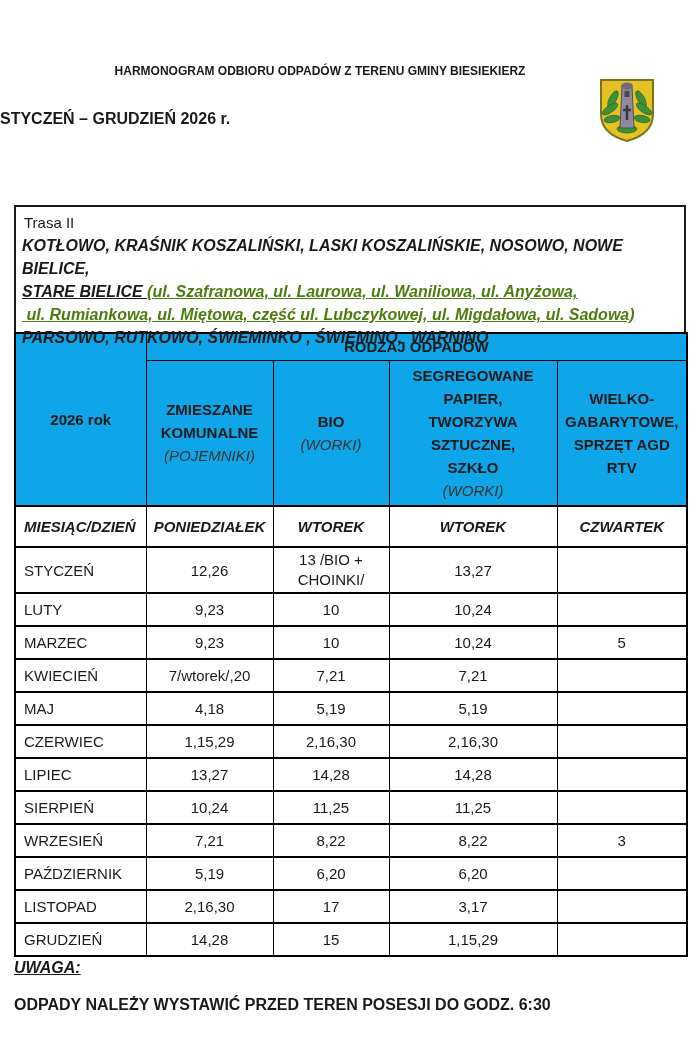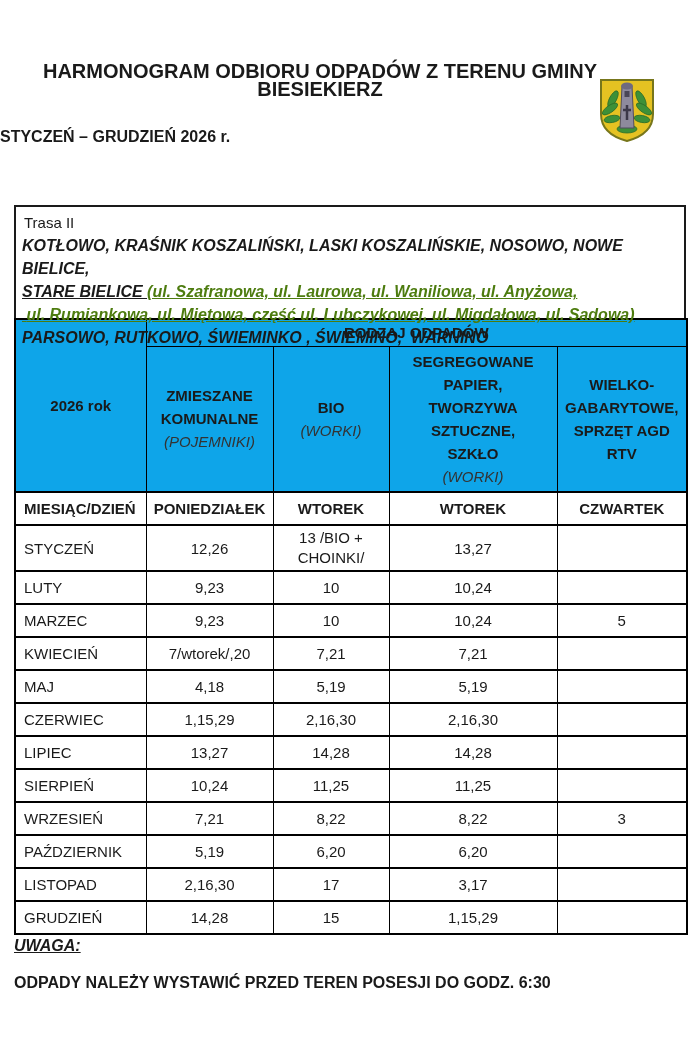--- a/index.html
+++ b/index.html
@@ -1,44 +1,44 @@
 <!DOCTYPE html>
 <html lang="pl"><head>
 <meta charset="utf-8">
 <style>
   * { margin:0; padding:0; box-sizing:border-box; }
   body { background:#ffffff; font-family:"Liberation Sans","DejaVu Sans",sans-serif; color:#1a1a1a; }
   .page { position:relative; width:700px; height:1046px; background:#ffffff; overflow:hidden; }
 
   
   .header { position:relative; height:143px; }
-  .title  { margin-top:62px; width:640px; text-align:center; font-size:20px; font-weight:bold; line-height:18px; }
+  .title  { margin-top:62px; width:640px; text-align:center; font-size:12px; font-weight:bold; line-height:18px; }
   .subtitle { margin-top:30px; width:700px; text-align:left; font-size:16px; font-weight:bold; line-height:17px; }
   .crest { position:absolute; top:16px; left:597px; width:60px; height:66px; }
 
   
-  .route-box { margin-left:14px; width:672px; height:113px; border:2px solid #1a1a1a; border-bottom:none;
+  .route-box { margin-left:14px; width:672px; height:127px; border:2px solid #1a1a1a; border-bottom:none;
                padding:4px 6px 0 6px; font-size:16px; }
   .route-line { white-space:pre-wrap; line-height:23px; }
   .route-label { font-size:15px; font-weight:normal; padding-left:2px; }
   .bold-italic { font-weight:bold; font-style:italic; }
   .black-underline { text-decoration:underline; }
   .green { color:#4d7c0f; font-weight:bold; font-style:italic; text-decoration:underline; }
 
   
   table.schedule { margin-left:14px; width:672px; border-collapse:collapse; border:2px solid #000; table-layout:fixed; }
   td { border:2px solid #000; border-left-width:1px; border-right-width:1px; font-size:15px;
        vertical-align:middle; text-align:center; padding:0 3px; }
   .hdr-gray { background:#0ea5e9; }
   .year-cell { font-weight:bold;margin-left:10px; }
   .rodzaj-cell { font-weight:bold; height:27px; border-bottom-width:1px; }
   .hdr-types td { border-top-width:1px; height:146px; }
   .type-line { font-weight:bold; line-height:23px; }
   .type-note { font-style:italic; font-weight:normal; color:#333333; line-height:23px; }
-  .hdr-days td { font-weight:bold; height:33px; }
+  .hdr-days td { font-weight:bold; height:41px;font-style:italic; }
   .day-label-cell { text-align:left; padding-left:8px; }
   .month-cell { text-align:left; padding-left:8px; }
   tr.data-row td { height:33px; }
   tr.data-row.tall td { height:46px; }
   .bio-wrap { line-height:20px; }
 
   
   .footer { margin-left:14px; margin-top:2px; }
   .note-label { font-size:16px; font-weight:bold; font-style:italic; text-decoration:underline; }
   .note-line1 { margin-top:19px; font-size:16px; font-weight:bold; }

